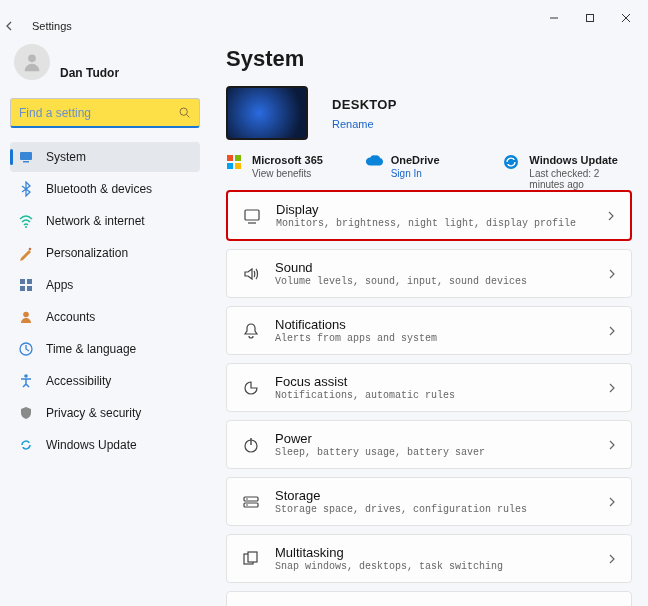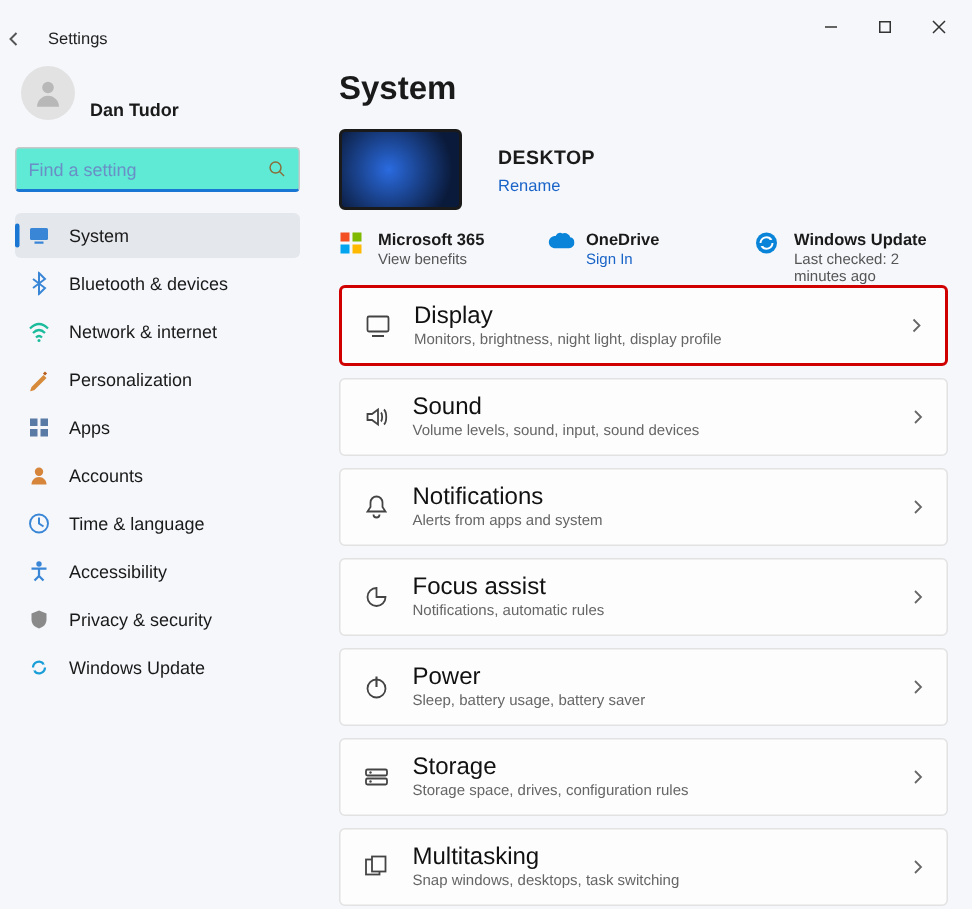--- a/index.html
+++ b/index.html
@@ -27,21 +27,21 @@
 .profile { display: flex; align-items: flex-end; gap: 10px; padding: 8px 4px 14px 4px; }
 .avatar {
   width: 36px; height: 36px; border-radius: 50%;
   background: #e2e2e2; display: flex; align-items: center; justify-content: center;
 }
 .profile-name { font-size: 12px; font-weight: 600; }
 .search {
   display: flex; align-items: center;
   border: 1px solid #c8c8c8;
   border-bottom: 2px solid #1976d2;
-  background: #5eead4;
+  background: #fde047;
   border-radius: 3px;
   height: 30px;
   padding: 12px 8px;
   margin: 4px 0 14px 0;
 }
 .search input {
   flex: 1; border: none; outline: none; font-size: 12px; background: transparent;
   color: #1976d2;
 }
 .search input::placeholder { color: #6a8fc7; }
@@ -77,22 +77,22 @@
 .triple-sub.link { color: #1a64c8; }
 .cards { display: flex; flex-direction: column; gap: 8px; }
 .card {
   display: flex; align-items: center; gap: 14px;
   background: #fdfdfe; border: 1px solid #e2e2e2; border-radius: 4px;
   padding: 10px 14px; cursor: default;
 }
 .card.highlight { border: 2px solid #d10000; }
 .card-icon { width: 20px; height: 20px; display: flex; align-items: center; justify-content: center; color: #444; }
 .card-body { flex: 1; }
-.card-title { font-size: 16px; color: #111; }
-.card-sub { font-size: 10px; color: #666; margin-top: 1px; }
+.card-title { font-size: 13px; color: #111; }
+.card-sub { font-size: 10px; color: #666; margin-top: 1px; font-family: Liberation Mono, monospace; }
 .chev { color: #666; }
 svg { display: block; }
 </style>
 </head>
 <body>
 
 <div class="titlebar">
   <div class="back">
     <svg width="12" height="12" viewBox="0 0 12 12">
         <path d="M7 2 L3 6 L7 10" stroke="#555" stroke-width="1.3" fill="none"></path>

